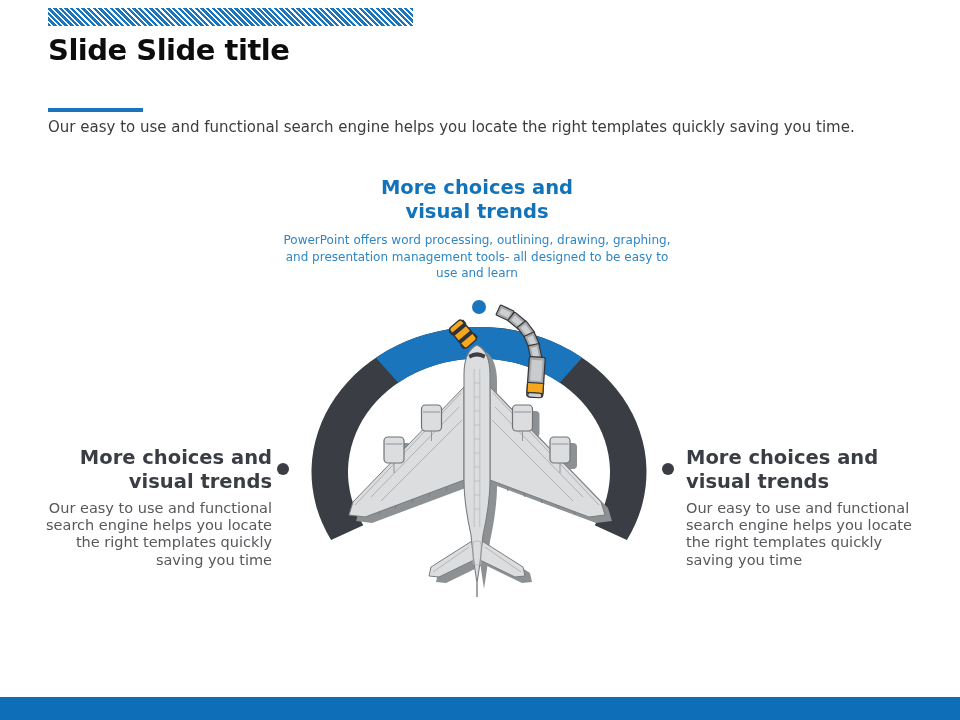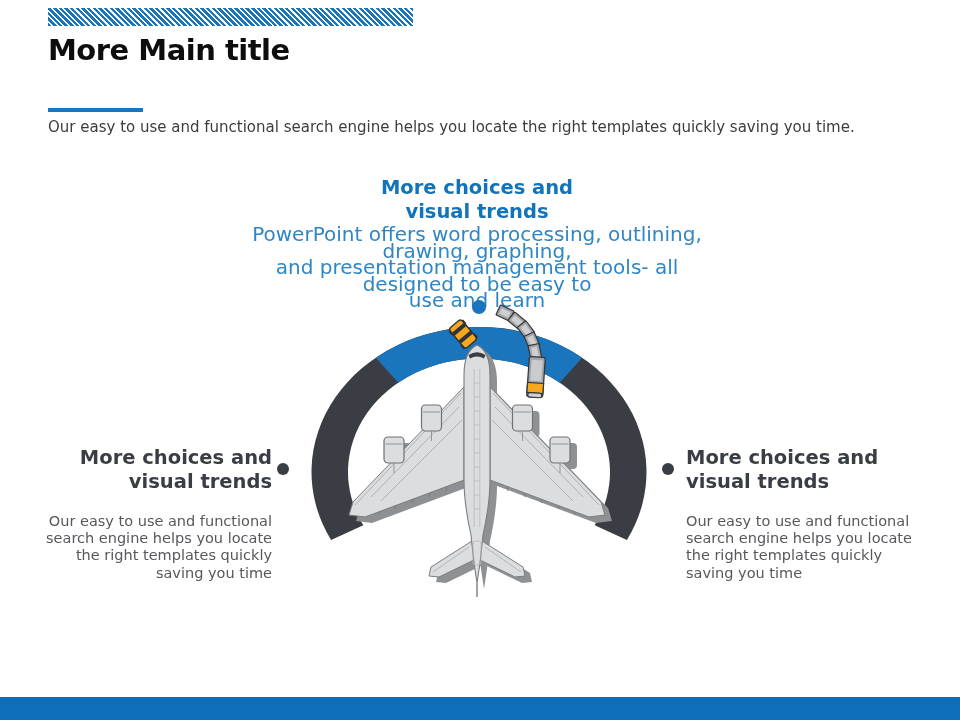--- a/index.html
+++ b/index.html
@@ -27,48 +27,48 @@
   .sub-title{position:absolute;left:48px;top:72px;font-size:19px;font-weight:400;
     color:#1A1A1A;white-space:nowrap;}
   .title-rule{position:absolute;left:48px;top:108px;width:95px;height:4px;
     background:var(--primary-blue);}
   .description{position:absolute;left:48px;top:118px;width:880px;font-size:15px;
     color:#3C3C3C;}
 
   .callout-top{position:absolute;left:237px;top:176px;width:480px;text-align:center;}
   .callout-top .co-title{font-size:19.5px;font-weight:800;line-height:23.5px;
     color:var(--heading-blue);white-space:pre-line;}
-  .callout-top .co-body{margin-top:3px;font-size:20px;line-height:16.5px;
+  .callout-top .co-body{margin-top:9px;font-size:12px;line-height:16.5px;
     color:var(--body-text-blue);white-space:pre-line;}
 
   .callout-left{position:absolute;left:40px;top:446px;width:232px;text-align:right;}
   .callout-right{position:absolute;left:686px;top:446px;width:232px;text-align:left;}
   .side-title{font-size:19.5px;font-weight:800;line-height:23.5px;
     color:var(--dark-gray);white-space:pre-line;}
-  .side-body{margin-top:20px;font-size:14.5px;line-height:17.2px;
+  .side-body{margin-top:7px;font-size:14.5px;line-height:17.2px;
     color:var(--body-text-gray);white-space:pre-line;}
 
   .marker-dot{position:absolute;width:12px;height:12px;border-radius:50%;
     background:var(--dark-gray);}
   .marker-dot.left{left:277px;top:463px;}
   .marker-dot.right{left:662px;top:463px;}
 
   .diagram{position:absolute;left:240px;top:288px;width:480px;height:330px;}
 
   .footer-bar{position:absolute;left:0;bottom:0;width:960px;height:23px;
     background:var(--footer-blue);}
 </style>
 </head>
 <body>
 
 <div class="slide">
 
   <div class="hatch-bar"></div>
 
-  <h1 class="main-title">More Main title</h1>
+  <h1 class="main-title">Slide Slide title</h1>
   <div class="title-rule"></div>
   <p class="description">Our easy to use and functional search engine helps you locate the right templates quickly saving you time.</p>
 
   <div class="callout-top">
     <div class="co-title">More choices and
 visual trends</div>
     <div class="co-body">PowerPoint offers word processing, outlining, drawing, graphing,
 and presentation management tools- all designed to be easy to
 use and learn</div>
   </div>

